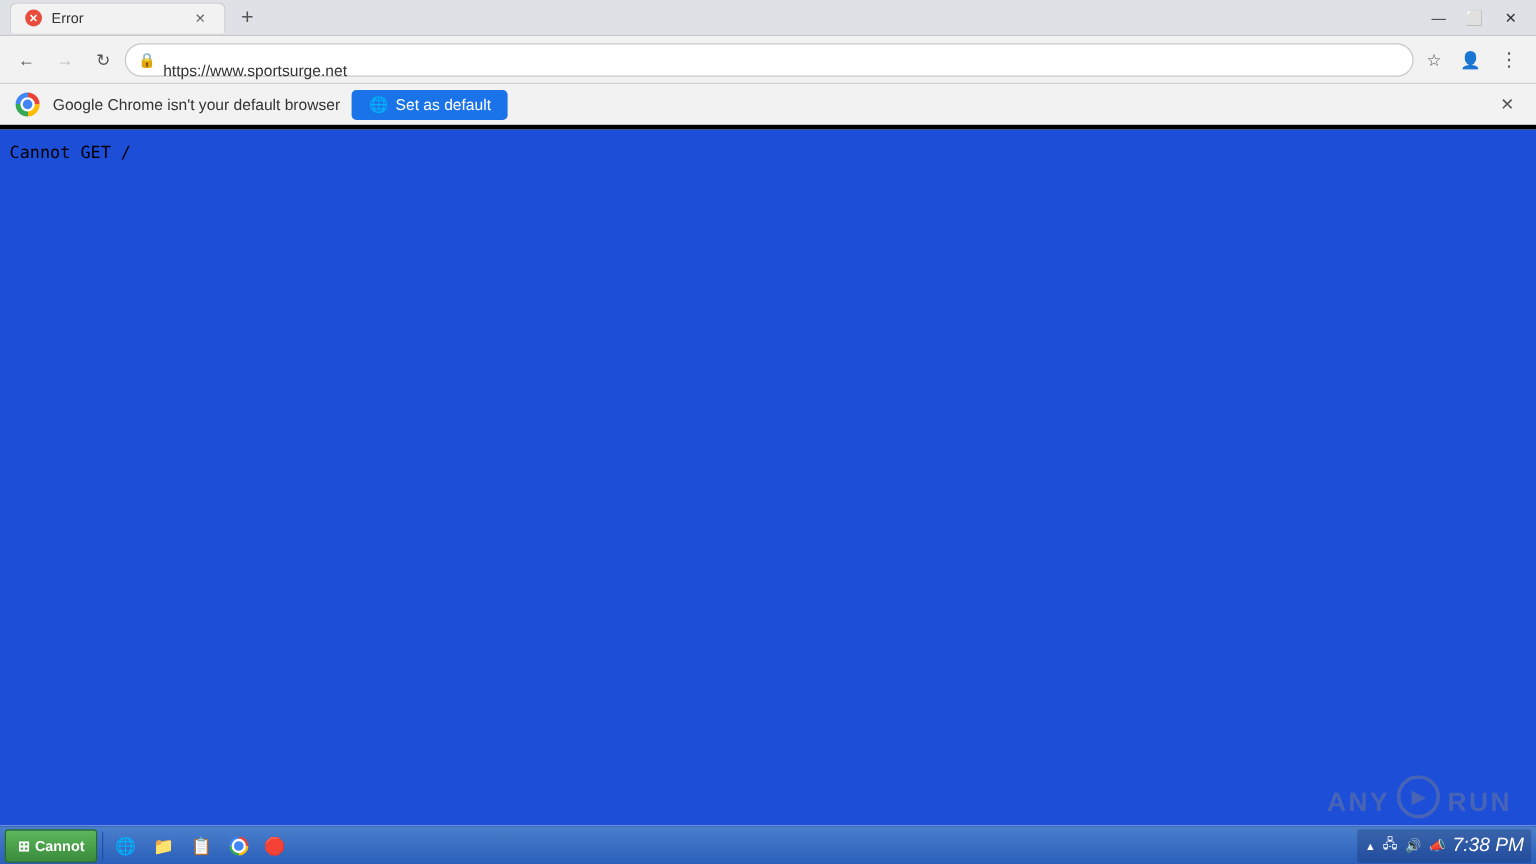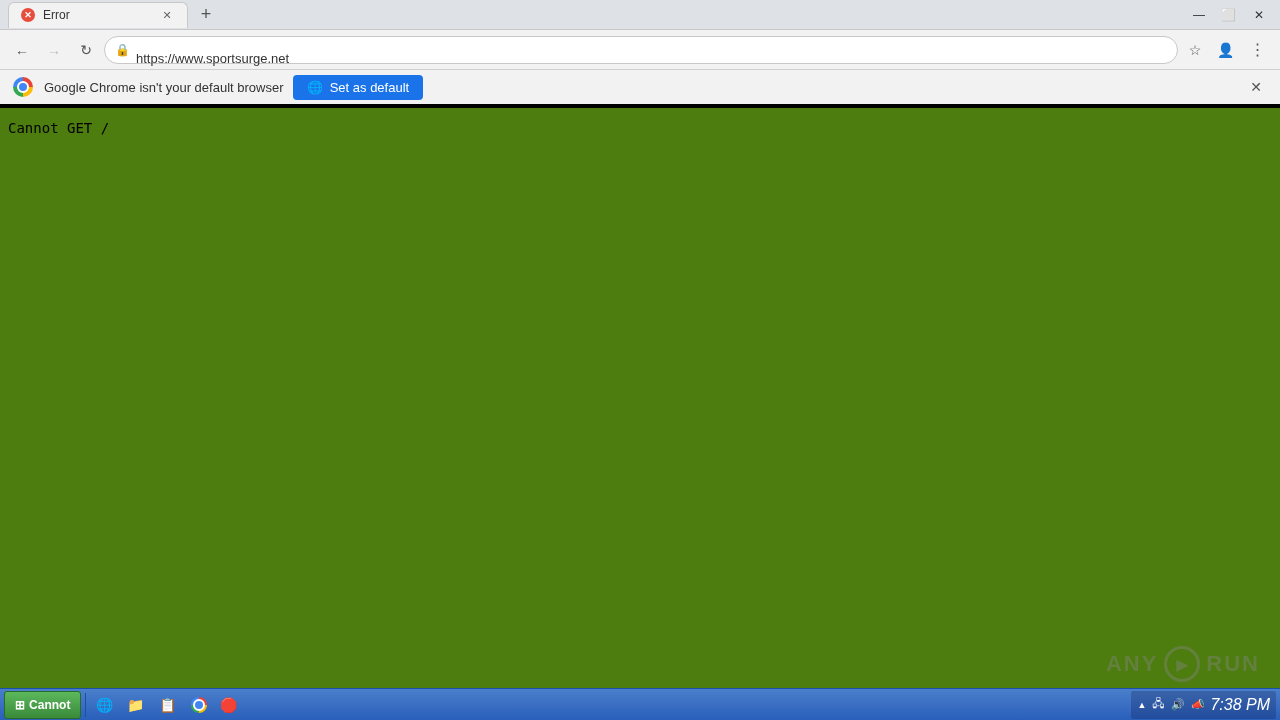--- a/index.html
+++ b/index.html
@@ -170,21 +170,21 @@
       width: 24px; height: 24px;
       border-radius: 50%;
       display: flex; align-items: center; justify-content: center;
       cursor: pointer;
       color: #555;
       font-size: 14px;
     }
 
     
     .page-content {
-      background: #4d7c0f;
+      background: #1d4ed8;
       padding: 12px 8px;
       flex: 1;
       height: calc(720px - 30px - 40px - 38px - 32px);
       font-family: monospace;
       font-size: 14px;
       color: #000;
     }
 
     
     .taskbar {
@@ -275,21 +275,21 @@
       background: #4285f4;
       border: 2px solid white;
     }
 
     
     .watermark {
       position: fixed;
       bottom: 38px;
       right: 20px;
       display: flex;
-      align-items: center;
+      align-items: flex-end;
       gap: 6px;
       opacity: 0.4;
     }
     .watermark-text {
       font-size: 22px;
       font-weight: bold;
       color: #888;
       letter-spacing: 2px;
     }
     .watermark-play {

